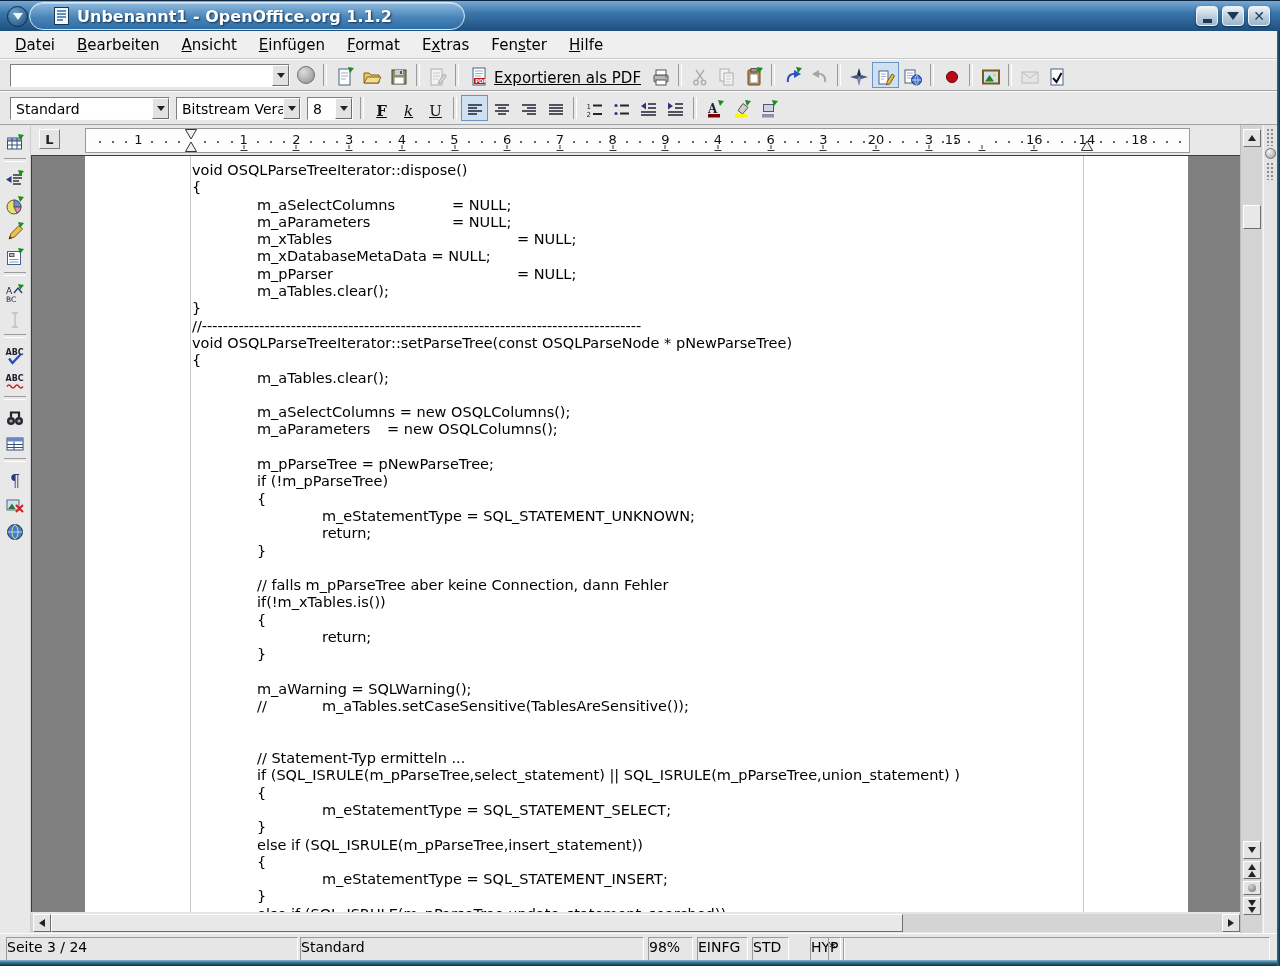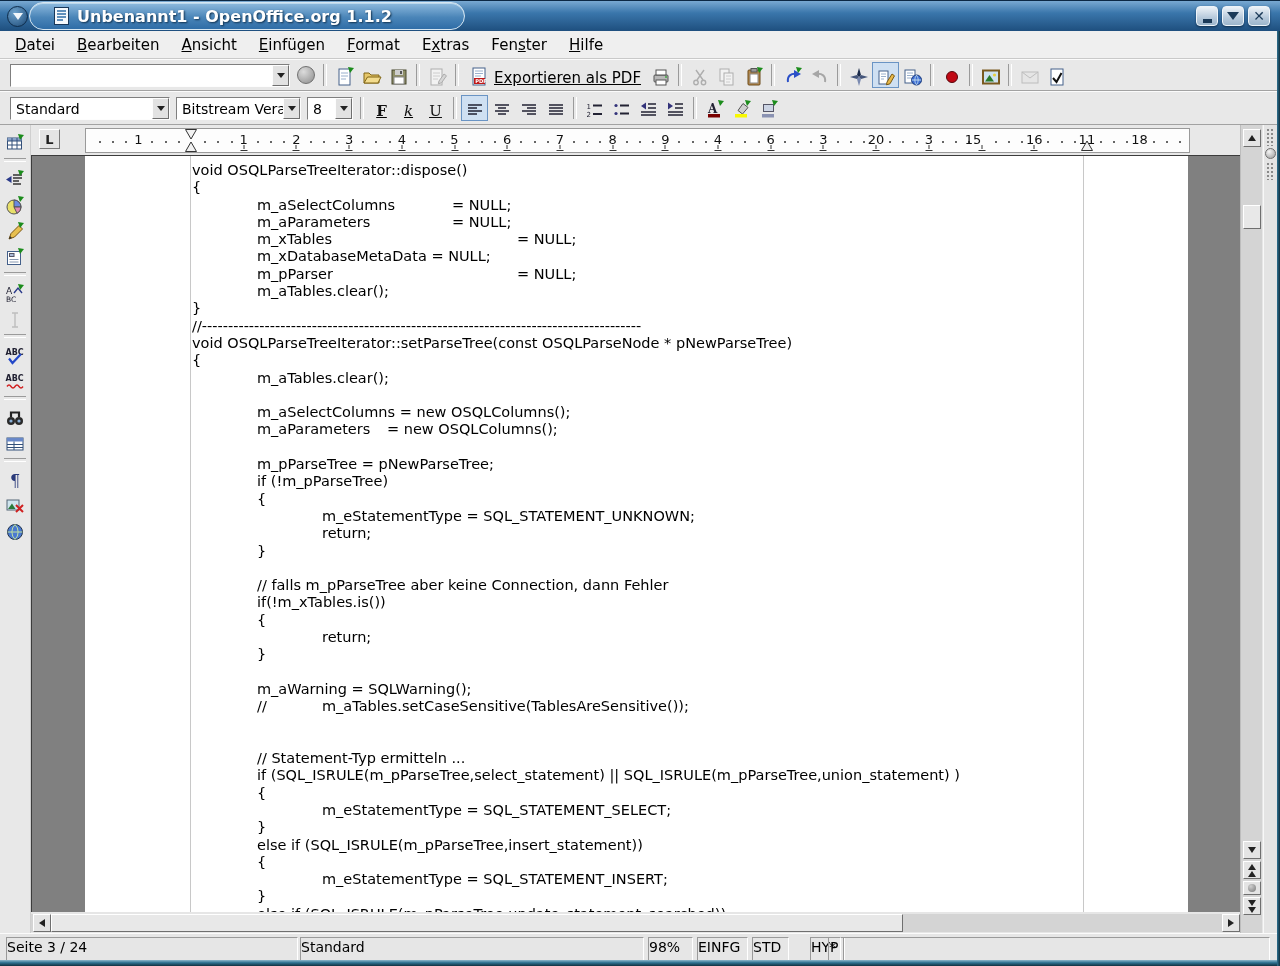--- a/index.html
+++ b/index.html
@@ -586,23 +586,23 @@
         <div class="rnum" style="left: 368.5px;">5</div>
         <div class="rnum" style="left: 421.2px;">6</div>
         <div class="rnum" style="left: 473.9px;">7</div>
         <div class="rnum" style="left: 526.6px;">8</div>
         <div class="rnum" style="left: 579.3px;">9</div>
         <div class="rnum" style="left: 632px;">4</div>
         <div class="rnum" style="left: 684.7px;">6</div>
         <div class="rnum" style="left: 737.4px;">3</div>
         <div class="rnum" style="left: 790.1px;">20</div>
         <div class="rnum" style="left: 842.8px;">3</div>
-        <div class="rnum" style="left: 887px;">15</div>
+        <div class="rnum" style="left: 867px;">15</div>
         <div class="rnum" style="left: 948.2px;">16</div>
-        <div class="rnum" style="left: 1000.9px;">11</div>
+        <div class="rnum" style="left: 1000.9px;">14</div>
         <div class="rnum" style="left: 1053.6px;">18</div>
         <div class="rtab" style="left: 157.7px;"></div>
         <div class="rtab" style="left: 210.4px;"></div>
         <div class="rtab" style="left: 263.1px;"></div>
         <div class="rtab" style="left: 315.8px;"></div>
         <div class="rtab" style="left: 368.5px;"></div>
         <div class="rtab" style="left: 421.2px;"></div>
         <div class="rtab" style="left: 473.9px;"></div>
         <div class="rtab" style="left: 526.6px;"></div>
         <div class="rtab" style="left: 579.3px;"></div>

